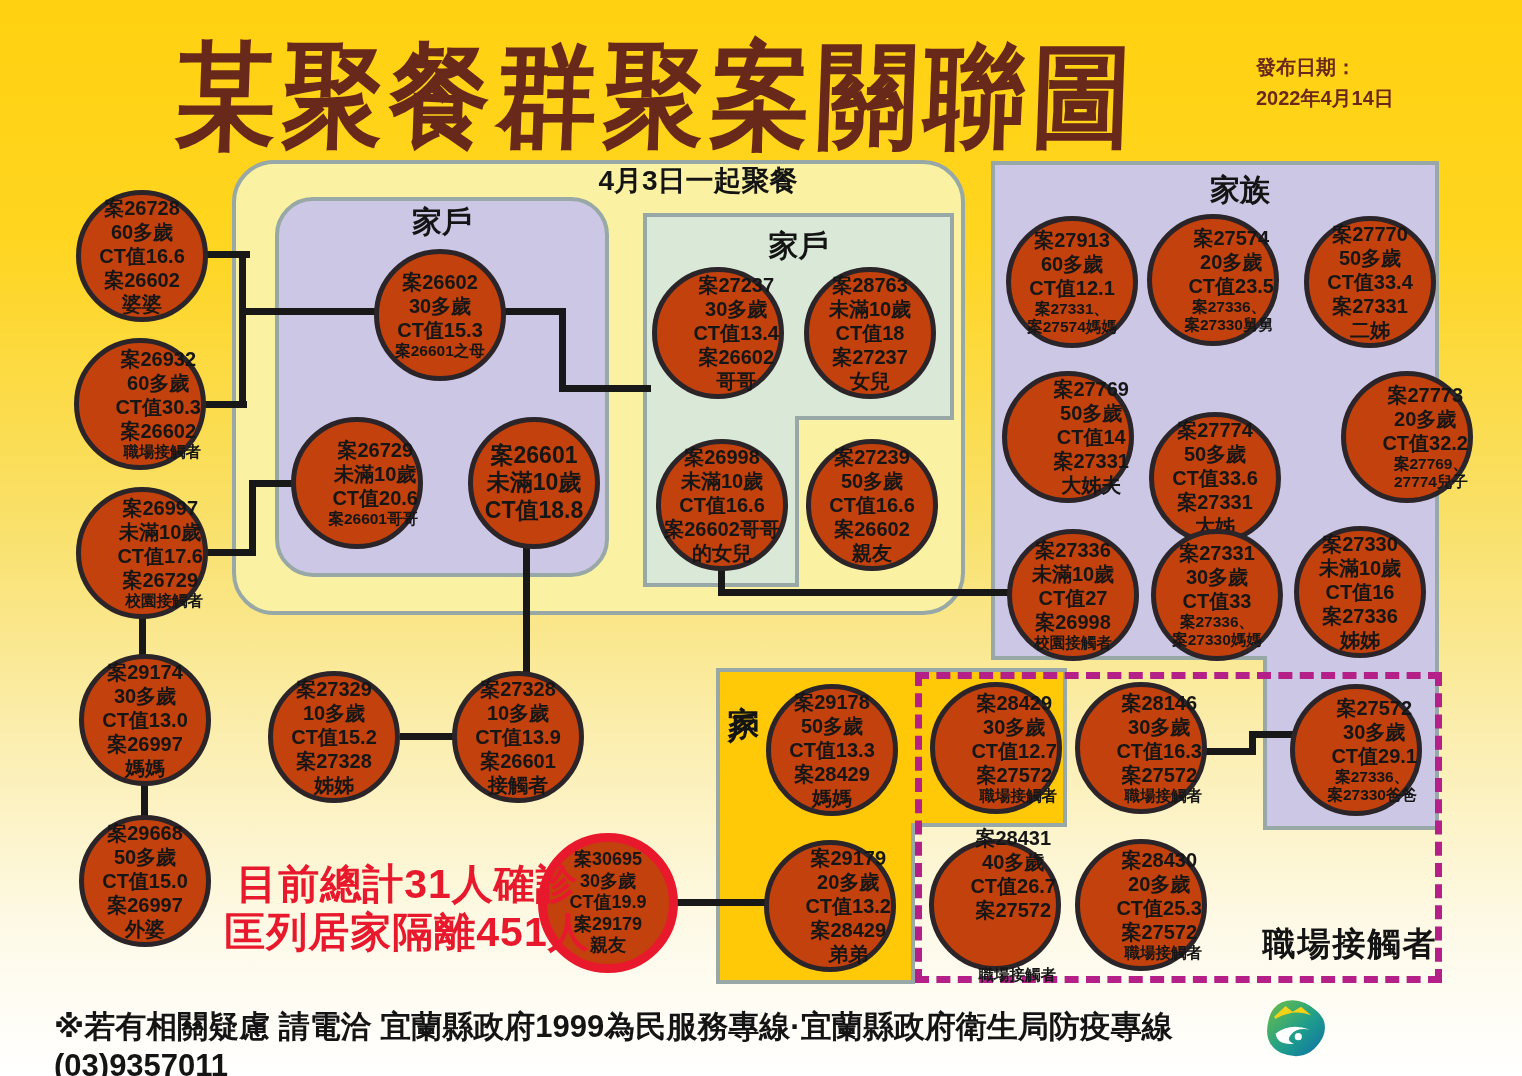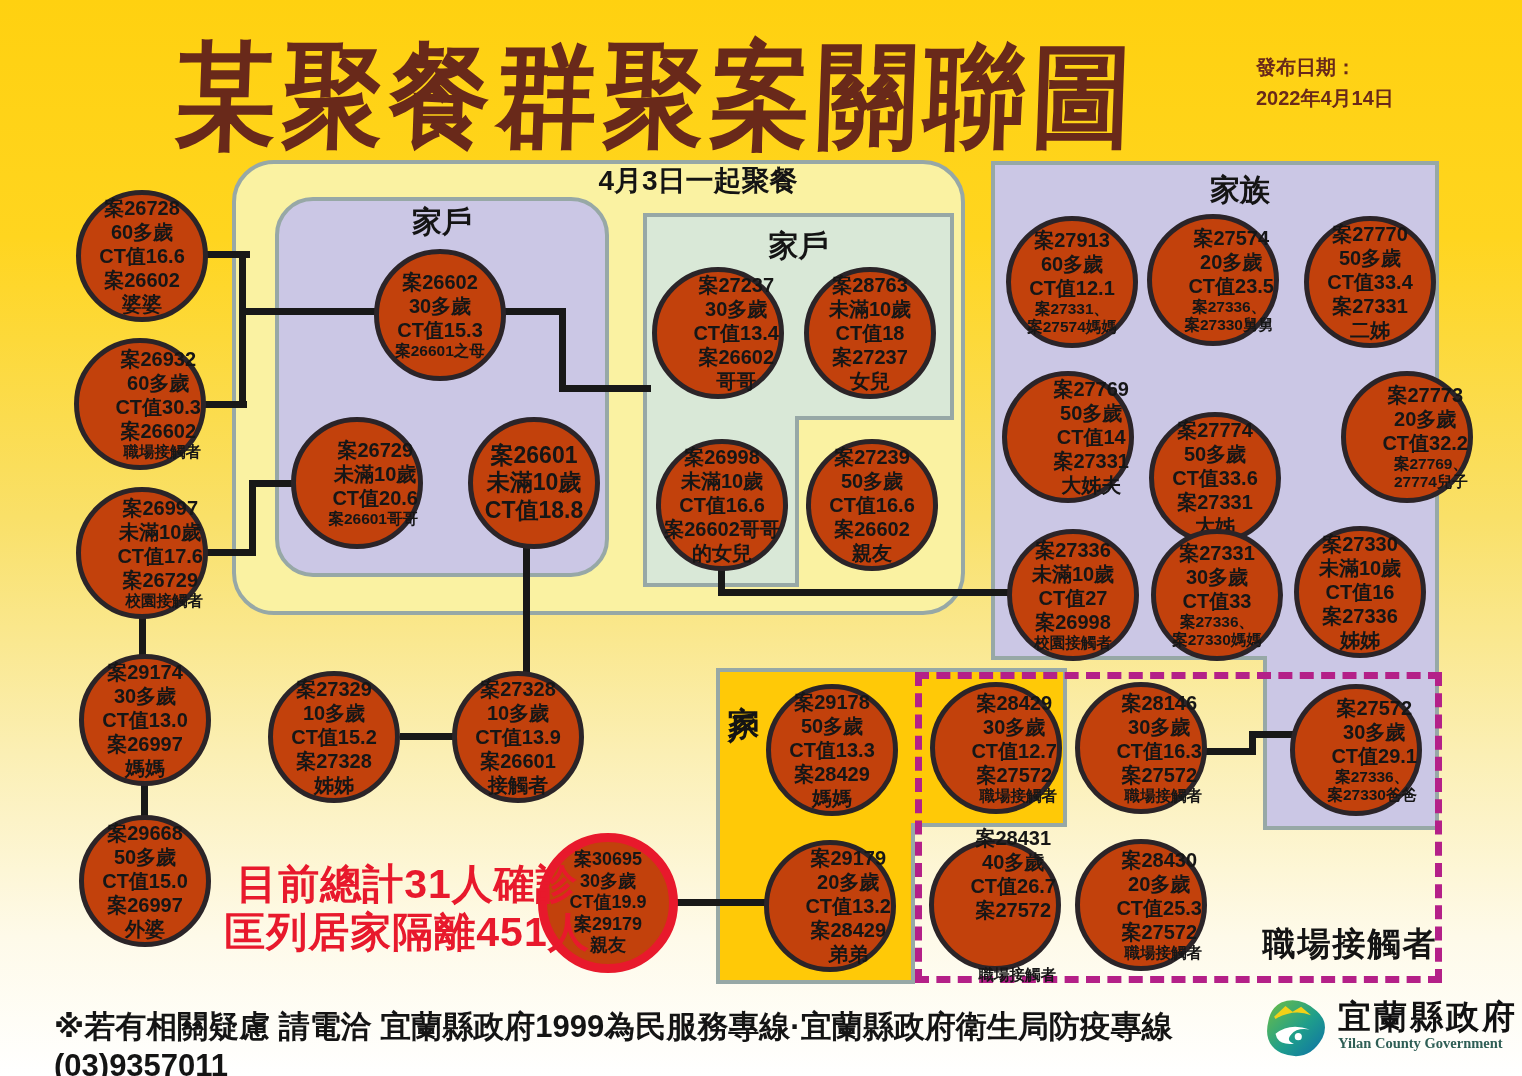--- a/index.html
+++ b/index.html
@@ -360,17 +360,13 @@
         <stop offset="0" stop-color="#6FBF44"></stop>
         <stop offset="0.55" stop-color="#1F9E8B"></stop>
         <stop offset="1" stop-color="#0E6FA8"></stop>
       </linearGradient>
     </defs>
     <path d="M14,38 Q6,70 32,83 Q70,98 90,62 Q100,40 82,24 Q58,2 32,12 Q17,20 14,38 Z" fill="url(#leafg)"></path>
     <path d="M22,32 L38,17 L48,25 L60,18 L74,30 Q50,20 24,35 Z" fill="#F2D117"></path>
     <path d="M24,56 Q44,40 72,50 Q54,47 46,57 Q38,66 50,70 Q32,72 26,62 Z" fill="#FFFFFF"></path>
     <circle cx="56" cy="60" r="5" fill="#FFFFFF"></circle>
   </svg>
-  <div>
-    <div class="logo-zh">宜蘭縣政府</div>
-    <div class="logo-en">Yilan County Government</div>
-  </div>
 </div>
 
 </body></html>

